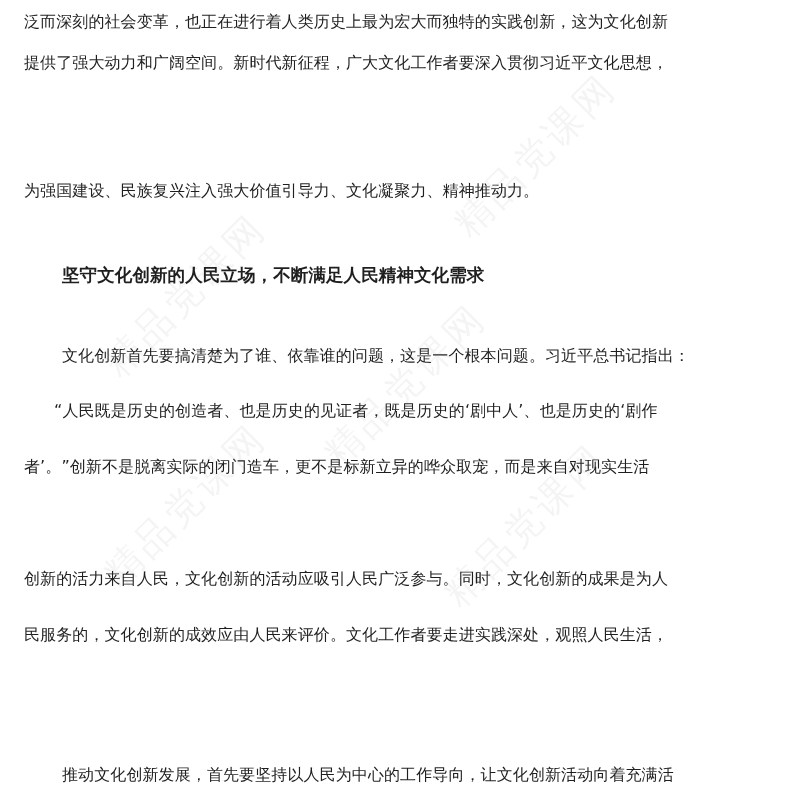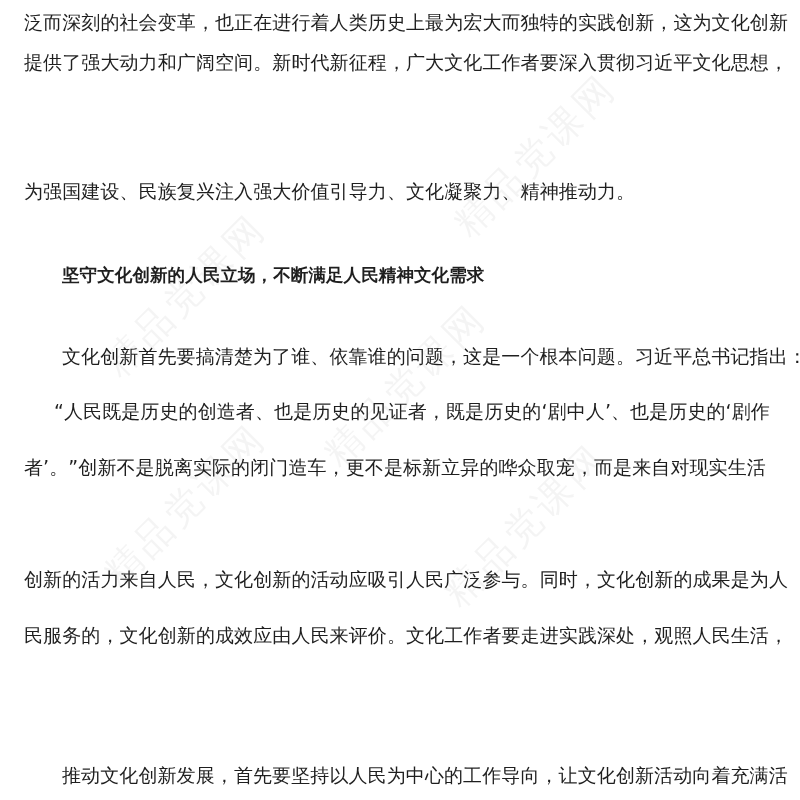--- a/index.html
+++ b/index.html
@@ -17,21 +17,21 @@
   }
   .page {
     position: absolute;
     left: 0; top: 0;
     width: 800px; height: 800px;
   }
   .line {
     position: absolute;
     left: 24px;
     width: 760px;
-    font-size: 19px;
+    font-size: 16px;
     line-height: 24px;
     white-space: nowrap;
     letter-spacing: 0.1px;
   }
   .line.indent { left: 62px; }
   .line.quote-start { left: 34px; }
   .heading {
     font-weight: bold;
     font-size: 17.5px;
   }

